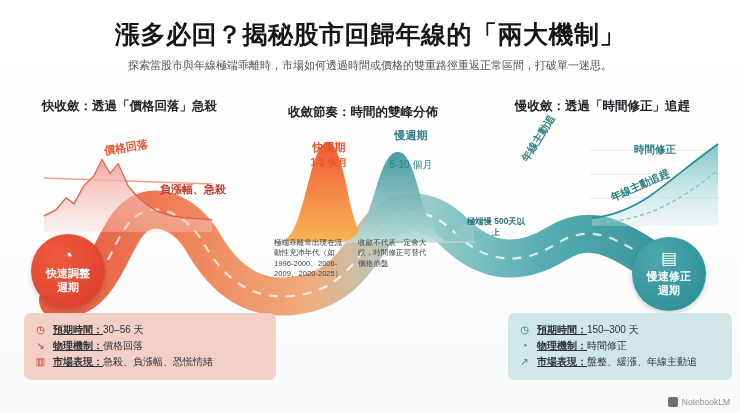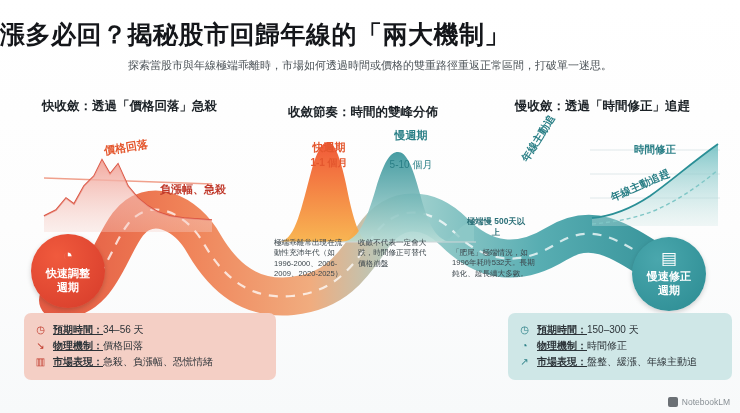--- a/index.html
+++ b/index.html
@@ -14,20 +14,21 @@
   #stage {
     position: relative;
     width: 740px; height: 413px;
     background: linear-gradient(180deg,#ffffff 0%,#fdfdfd 55%,#f7f9fa 100%);
     overflow: hidden;
   }
 
   
   .title {
     position: absolute; left: 0; top: 18px; width: 740px;
+    text-align: center;
     font-size: 25px; font-weight: bold; color: #14161a;
     letter-spacing: 0.5px;
   }
   .subtitle {
     position: absolute; left: 0; top: 58px; width: 740px;
     text-align: center;
     font-size: 11px; color: #4b5257;
   }
 
   
@@ -252,42 +253,41 @@
     <span class="sub">1-1 個月</span>
   </div>
   <div class="anno lbl-slow-cycle">
     <span>慢週期</span>
     <span class="sub">5-10 個月</span>
   </div>
 
   <div class="anno note-left-mid">極端乖離常出現在流動性充沛年代（如1996-2000、2006-2009、2020-2025）</div>
   <div class="anno note-right-mid">收斂不代表一定會大跌，時間修正可替代價格崩盤</div>
   <div class="anno note-extreme">極端慢 500天以上</div>
-  <div class="anno note-tail">「肥尾」極端情況，如1996年耗時532天。長期鈍化、超長續大多數。</div>
 
   <div class="anno lbl-year-line-chase">年線主動追</div>
   <div class="anno lbl-time-fix">時間修正</div>
   <div class="anno lbl-active-chase">年線主動追趕</div>
 
   <div class="badge" id="badge-fast">
     <div class="glyph">◔</div>
     <div class="b-text">快速調整</div>
     <div class="b-text">週期</div>
   </div>
   <div class="badge" id="badge-slow">
     <div class="glyph">▤</div>
     <div class="b-text">慢速修正</div>
     <div class="b-text">週期</div>
   </div>
 
   <div class="card" id="card-left">
     <div class="card-row">
       <span class="ico">◷</span>
       <b>預期時間：</b>
-      <span>34–56 天</span>
+      <span>30–56 天</span>
     </div>
     <div class="card-row">
       <span class="ico">↘</span>
       <b>物理機制：</b>
       <span>價格回落</span>
     </div>
     <div class="card-row">
       <span class="ico">▥</span>
       <b>市場表現：</b>
       <span>急殺、負漲幅、恐慌情緒</span>

